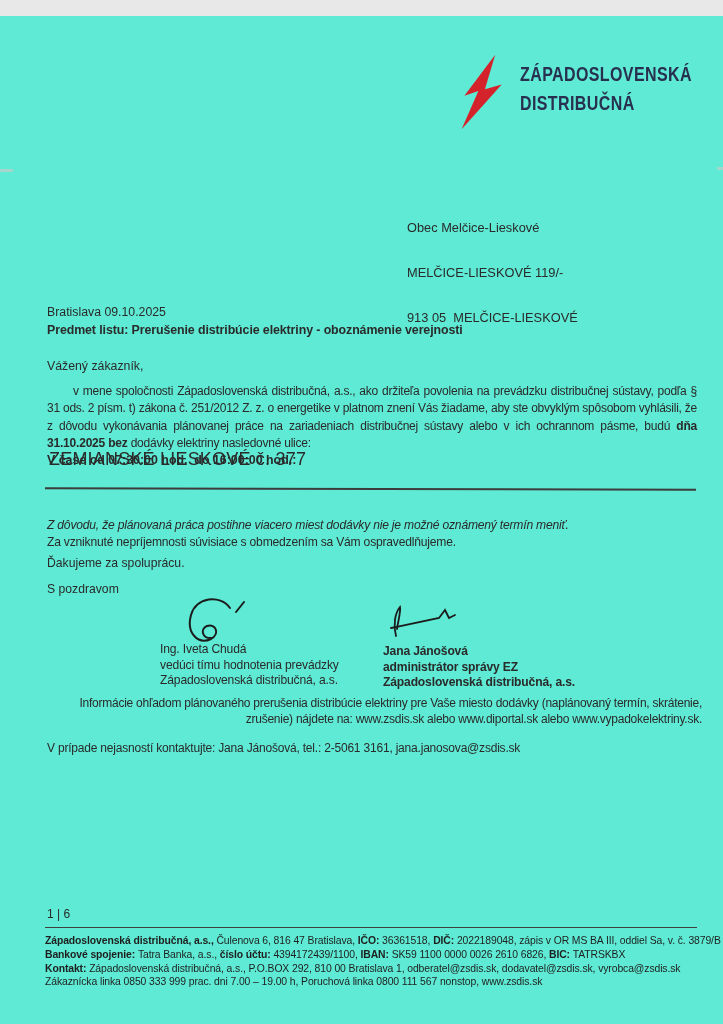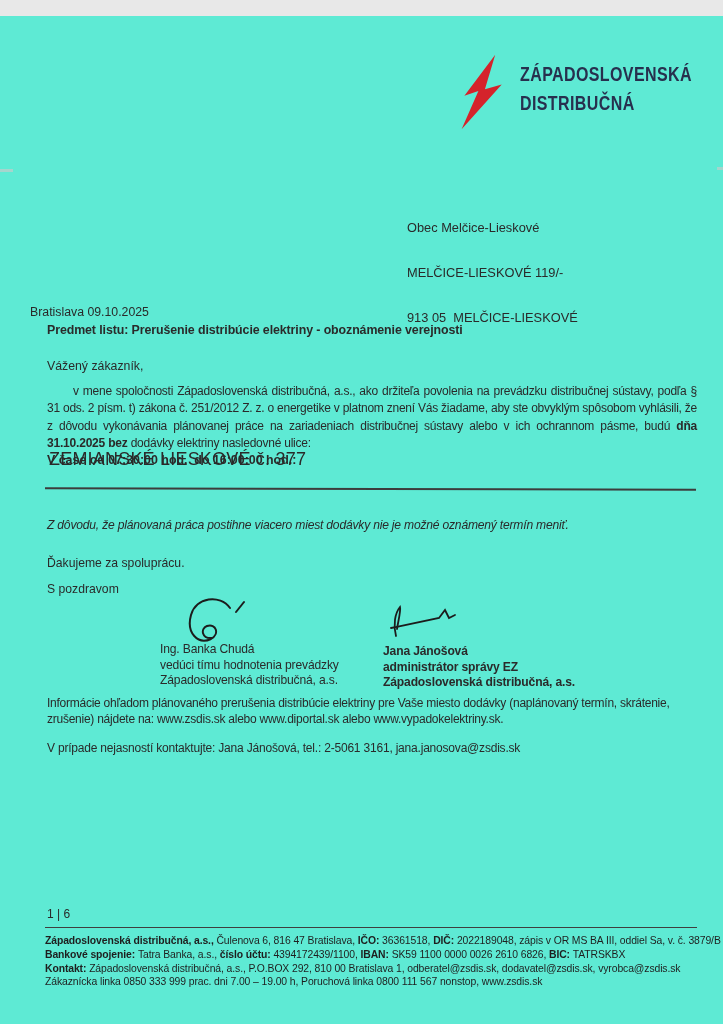--- a/index.html
+++ b/index.html
@@ -19,21 +19,21 @@
     font-size:20px;line-height:29px;letter-spacing:.5px;
     transform:scaleX(.8);transform-origin:left top;white-space:nowrap;}
   
   .fold-mark{position:absolute;height:3px;background:#b7cfcb;opacity:.8;}
   .fold-left{left:0;top:153px;width:13px;}
   .fold-right{right:0;top:151px;width:6px;}
   
   .recipient{position:absolute;left:407px;top:174px;font-size:12.8px;line-height:15px;white-space:pre-wrap;}
   
   .abs{position:absolute;white-space:pre-wrap;}
-  .date-line{left:30px;top:289px;font-size:12.3px;}
+  .date-line{left:47px;top:289px;font-size:12.3px;}
   .subject-line{left:47px;top:307px;font-size:12.4px;font-weight:bold;letter-spacing:-.1px;}
   .salutation{left:47px;top:343px;font-size:12.3px;}
   .para1{left:47px;top:367px;width:650px;font-size:12px;line-height:17.4px;
     letter-spacing:-.25px;text-align:justify;text-indent:26px;}
   .para1 b{letter-spacing:-.2px;}
   .time-line{left:47px;top:437px;font-size:12.4px;font-weight:bold;}
   .street-line{left:49px;top:433px;font-size:18px;letter-spacing:.2px;}
   .street-rule{position:absolute;left:45px;top:472px;width:651px;height:0;
     border-top:2px solid #3c3c3c;transform:rotate(.15deg);}
   .para2-l1{left:47px;top:502px;font-size:12.1px;letter-spacing:-.2px;font-style:italic;}
@@ -41,21 +41,21 @@
   .thanks{left:47px;top:540px;font-size:12.2px;}
   .closing{left:47px;top:566px;font-size:12.2px;}
   
   .sig-svg{position:absolute;}
   .sig1-svg{left:170px;top:579px;width:88px;height:48px;}
   .sig2-svg{left:386px;top:588px;width:78px;height:34px;}
   .sig-block{position:absolute;font-size:12.1px;line-height:15.6px;letter-spacing:-.15px;}
   .sig-block1{left:160px;top:626px;}
   .sig-block2{left:383px;top:628px;font-weight:bold;}
   
-  .info-para{left:47px;top:679px;width:655px;font-size:12px;line-height:16.3px;letter-spacing:-.25px;}
+  .info-para{left:47px;top:679px;width:655px;font-size:12px;line-height:16.3px;letter-spacing:-.25px;text-align:right;}
   .contact-line{left:47px;top:725px;font-size:12px;letter-spacing:-.2px;}
   
   .page-number{left:47px;top:891px;font-size:12px;}
   .footer-rule{position:absolute;left:45px;top:911px;width:652px;height:0;border-top:1.6px solid #3f3f3f;}
   .footer{position:absolute;left:45px;top:918px;width:660px;font-size:10.4px;
     line-height:13.8px;letter-spacing:-.1px;color:#1e1e1e;white-space:nowrap;}
   .footer div{white-space:nowrap;}
 </style>
 </head>
 <body>
@@ -85,38 +85,39 @@
   <div class="abs subject-line">Predmet listu: Prerušenie distribúcie elektriny - oboznámenie verejnosti</div>
   <div class="abs salutation">Vážený zákazník,</div>
 
   <div class="abs para1"><span>v mene spoločnosti Západoslovenská distribučná, a.s., ako držiteľa povolenia na prevádzku distribučnej sústavy, podľa § 31 ods. 2 písm. t) zákona č. 251/2012 Z. z. o energetike v platnom znení Vás žiadame, aby ste obvyklým spôsobom vyhlásili, že z dôvodu vykonávania plánovanej práce na zariadeniach distribučnej sústavy alebo v ich ochrannom pásme, budú </span><b>dňa 31.10.2025 bez</b><span> dodávky elektriny nasledovné ulice:</span></div>
 
   <div class="abs time-line">V čase od 07:30:00 hod.  do 16:00:00 hod.:</div>
   <div class="abs street-line">ZEMIANSKÉ LIESKOVÉ č. 377</div>
   <div class="street-rule"></div>
 
   <div class="abs para2-l1">Z dôvodu, že plánovaná práca postihne viacero miest dodávky nie je možné oznámený termín meniť.</div>
+  <div class="abs para2-l2">Za vzniknuté nepríjemnosti súvisiace s obmedzením sa Vám ospravedlňujeme.</div>
   <div class="abs thanks">Ďakujeme za spoluprácu.</div>
   <div class="abs closing">S pozdravom</div>
 
   <svg class="sig-svg sig1-svg" viewBox="0 0 88 48">
     <g fill="none" stroke="#1c1c1c" stroke-width="2" stroke-linecap="round">
       <path d="M60,13 C50,-1 26,2 21,20 C16,38 28,50 41,44 C50,39 46,28 37,31 C30,34 32,44 42,43"></path>
       <path d="M66,17 L74,7"></path>
     </g>
   </svg>
   <svg class="sig-svg sig2-svg" viewBox="0 0 78 34">
     <g fill="none" stroke="#1c1c1c" stroke-width="1.8" stroke-linecap="round">
       <path d="M10,32 C7,21 9,9 14,3 C15,7 12,18 11,25"></path>
       <path d="M5,24 C24,20 44,16 53,14 L59,6 L63,14 L69,11"></path>
     </g>
   </svg>
 
   <div class="sig-block sig-block1">
-    <div>Ing. Banka Chudá</div>
+    <div>Ing. Iveta Chudá</div>
     <div>vedúci tímu hodnotenia prevádzky</div>
     <div>Západoslovenská distribučná, a.s.</div>
   </div>
   <div class="sig-block sig-block2">
     <div>Jana Jánošová</div>
     <div>administrátor správy EZ</div>
     <div>Západoslovenská distribučná, a.s.</div>
   </div>
 
   <div class="abs info-para">Informácie ohľadom plánovaného prerušenia distribúcie elektriny pre Vaše miesto dodávky (naplánovaný termín, skrátenie, zrušenie) nájdete na: www.zsdis.sk alebo www.diportal.sk alebo www.vypadokelektriny.sk.</div>

